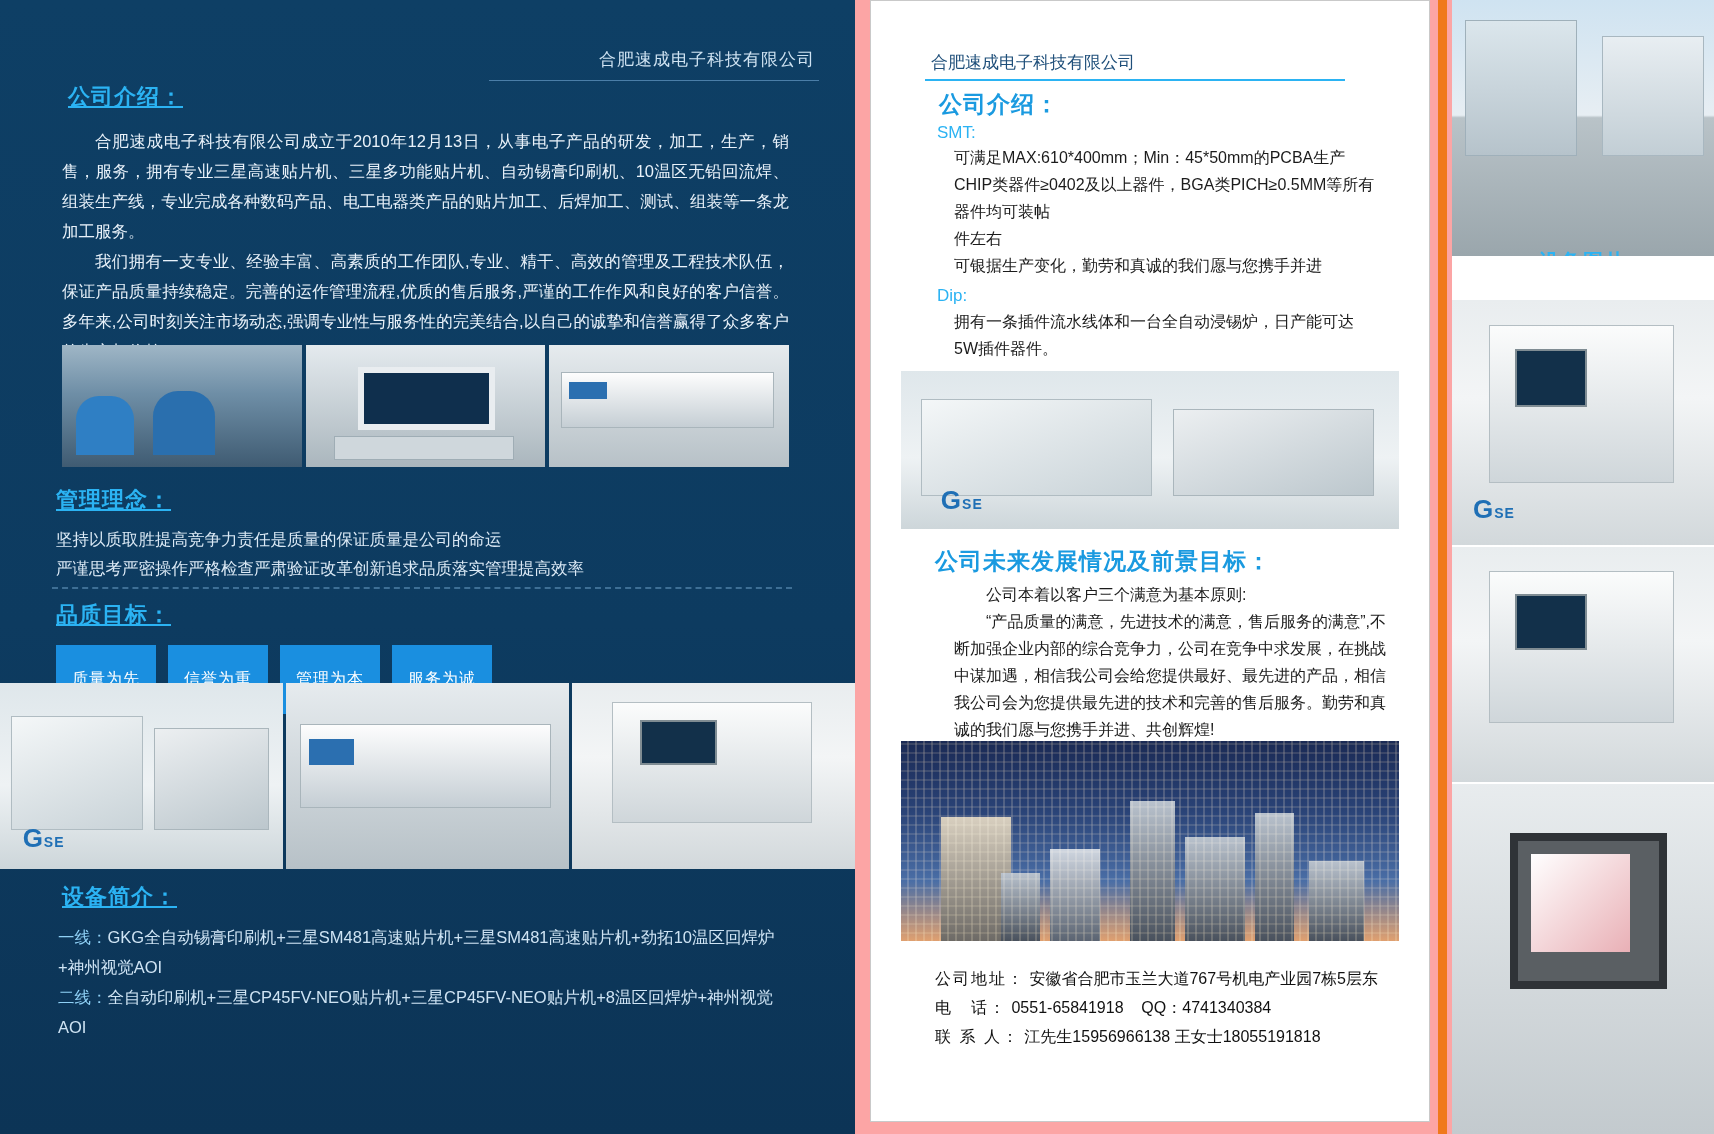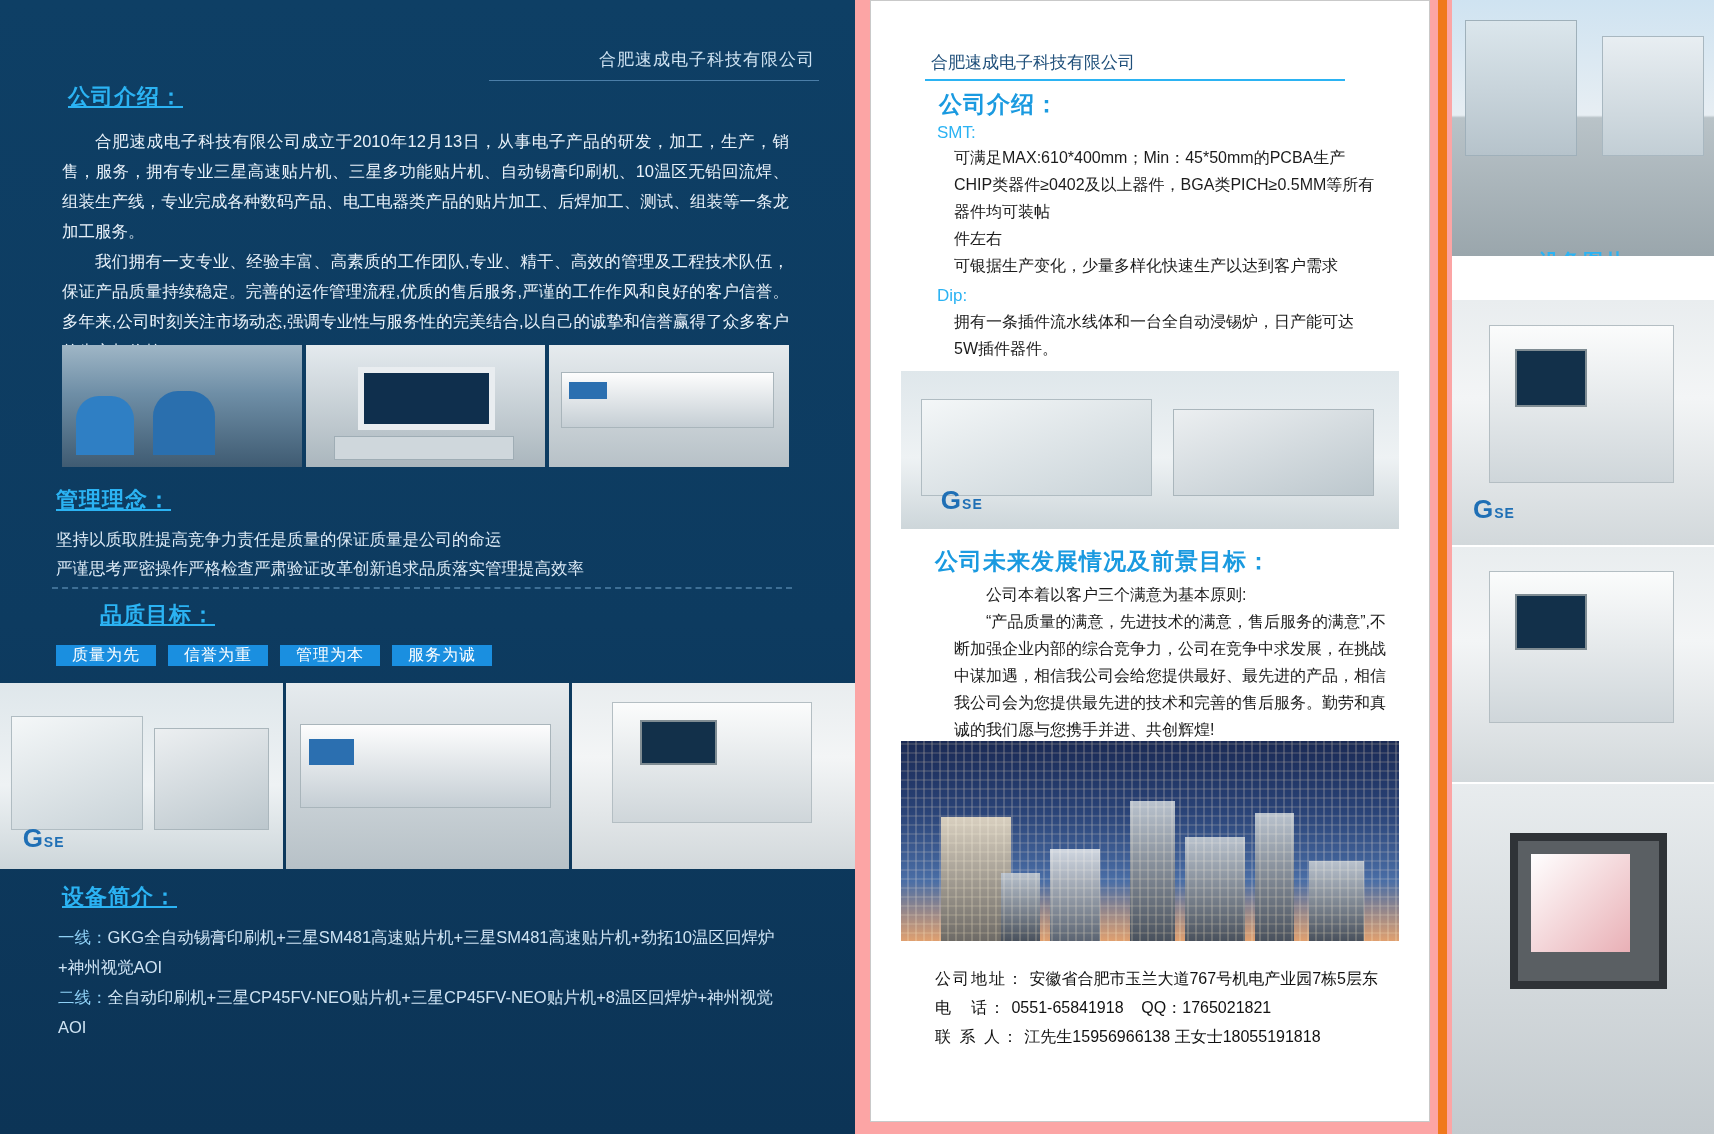--- a/index.html
+++ b/index.html
@@ -38,24 +38,24 @@
   .photostrip{position:absolute;display:flex;gap:4px;}
   .strip1{left:62px;top:345px;width:727px;height:122px;}
   .ph{flex:1;position:relative;overflow:hidden;background:#22506f;}
 
   .sec-title-2{position:absolute;left:56px;top:485px;}
   .manage-lines{position:absolute;left:56px;top:525px;width:740px;color:#dbe9f5;font-size:16.5px;line-height:29px;}
   .divider{
     position:absolute;left:52px;top:587px;width:740px;height:0;
     border-top:2px dashed #3e6f95;
   }
-  .sec-title-3{position:absolute;left:56px;top:600px;margin-left:44px;}
+  .sec-title-3{position:absolute;left:56px;top:600px;}
   .badges{position:absolute;left:56px;top:645px;display:flex;gap:12px;}
   .badge{
-    background:#1a8fe0;color:#fff;font-size:16px;padding:0 16px;letter-spacing:1px;
+    background:#1a8fe0;color:#fff;font-size:16px;padding:24px 16px;letter-spacing:1px;
     white-space:nowrap;
   }
   .strip2{left:0px;top:683px;width:855px;height:186px;gap:3px;}
   .sec-title-4{position:absolute;left:62px;top:882px;}
   .equip-lines{position:absolute;left:58px;top:922px;width:740px;color:#cfe4f4;font-size:16.5px;line-height:30px;}
   .equip-lines .k{color:#8fd0f5;}
 
   
   .mid{
     position:absolute;left:870px;top:0;width:560px;height:1122px;
@@ -276,21 +276,21 @@
     <div class="mid-tag-line"></div>
 
     <div class="mid-h mid-h-1">公司介绍：</div>
 
     <div class="sub-smt">SMT:</div>
     <div class="mid-body smt-body">
       <div>可满足MAX:610*400mm；Min：45*50mm的PCBA生产</div>
       <div>CHIP类器件≥0402及以上器件，BGA类PICH≥0.5MM等所有</div>
       <div>器件均可装帖</div>
       <div>件左右</div>
-      <div>可银据生产变化，少量多样化快速生产以达到客户需求</div>
+      <div>可银据生产变化，勤劳和真诚的我们愿与您携手并进</div>
     </div>
 
     <div class="sub-dip">Dip:</div>
     <div class="mid-body dip-body">
       <div>拥有一条插件流水线体和一台全自动浸锡炉，日产能可达</div>
       <div>5W插件器件。</div>
     </div>
 
     <div class="mid-img-1">
       <div class="img line-photo"></div>
@@ -317,21 +317,21 @@
 
     <div class="contact">
       <div>
         <span class="lbl">公司地址：</span>
         <span>安徽省合肥市玉兰大道767号机电产业园7栋5层东</span>
       </div>
       <div>
         <span class="lbl">电　话：</span>
         <span>0551-65841918</span>
         &nbsp;&nbsp;
-        <span>QQ：</span><span>1765021821</span>
+        <span>QQ：</span><span>4741340384</span>
       </div>
       <div>
         <span class="lbl">联 系 人：</span>
         <span>江先生15956966138    王女士18055191818</span>
       </div>
     </div>
 
   </div>
 
   <div class="orange-bar"></div>

